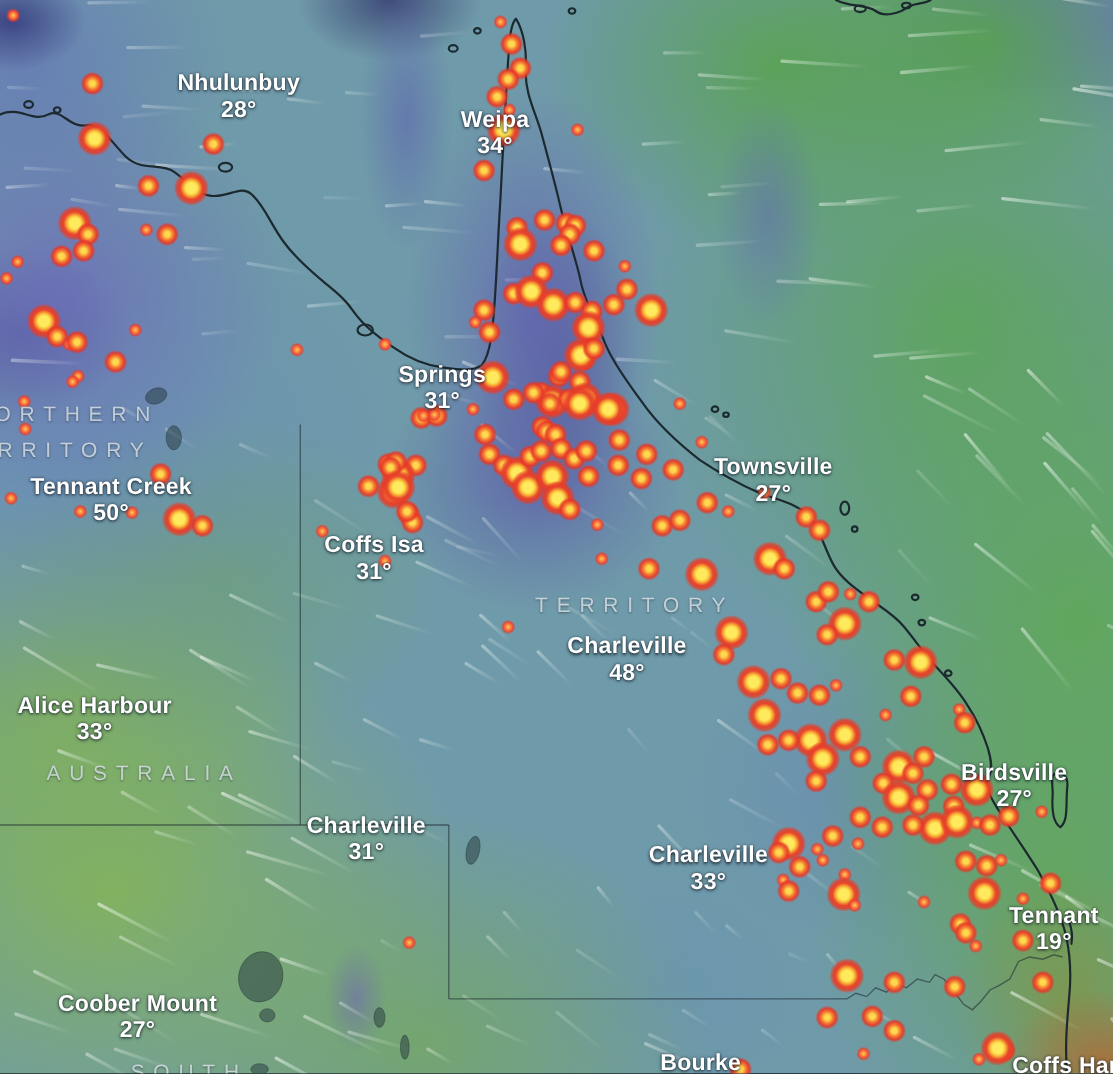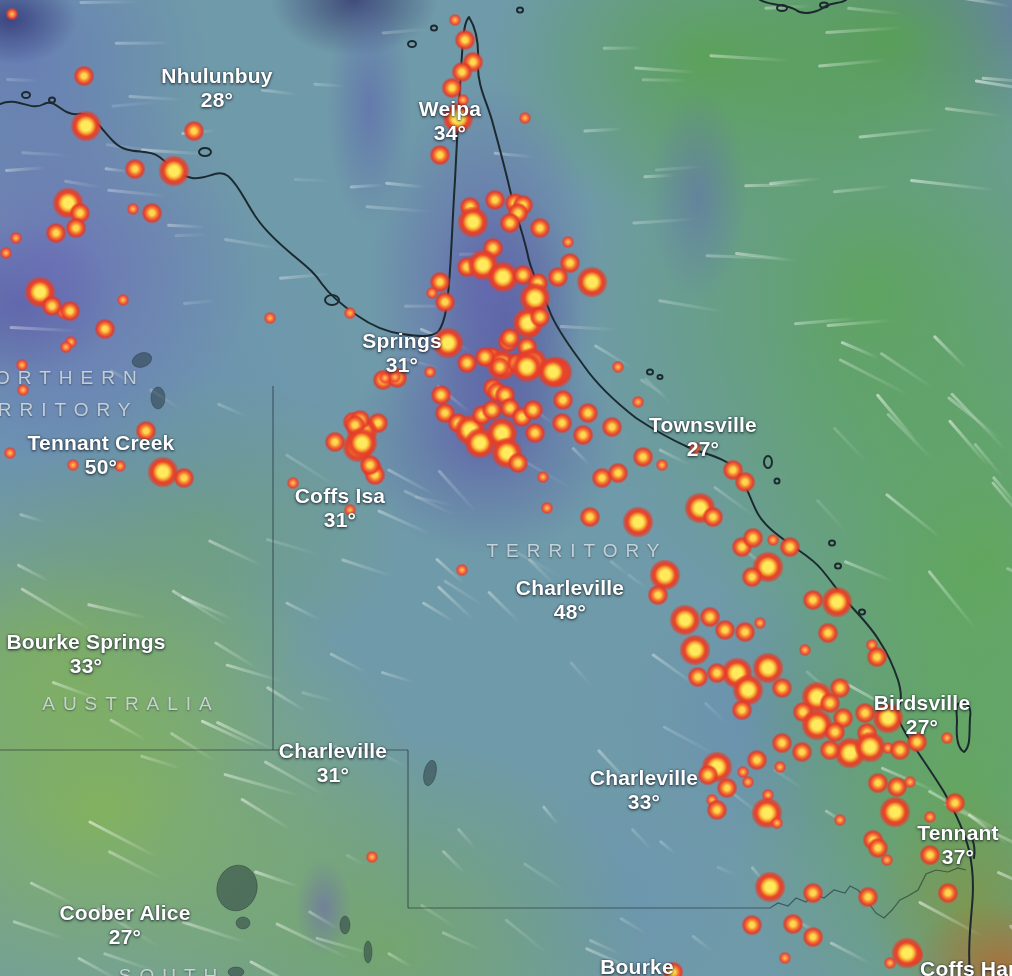--- a/index.html
+++ b/index.html
@@ -546,41 +546,41 @@
       </div>
       <div class="city" style="top: 508px; left: 340px;">
         <div>Coffs Isa</div>
         <div>31°</div>
       </div>
       <div class="city" style="top: 600px; left: 570px;">
         <div>Charleville</div>
         <div>48°</div>
       </div>
       <div class="city" style="top: 654px; left: 86px;">
-        <div>Bourke Springs</div>
+        <div>Alice Harbour</div>
         <div>33°</div>
       </div>
       <div class="city" style="top: 715px; left: 922px;">
         <div>Birdsville</div>
         <div>27°</div>
       </div>
       <div class="city" style="top: 763px; left: 333px;">
         <div>Charleville</div>
         <div>31°</div>
       </div>
       <div class="city" style="top: 790px; left: 644px;">
         <div>Charleville</div>
         <div>33°</div>
       </div>
       <div class="city" style="top: 845px; left: 958px;">
         <div>Tennant</div>
-        <div>37°</div>
+        <div>19°</div>
       </div>
       <div class="city" style="top: 925px; left: 125px;">
-        <div>Coober Alice</div>
+        <div>Coober Mount</div>
         <div>27°</div>
       </div>
       <div class="city" style="top: 967px; left: 637px;">
         <div>Bourke</div>
       </div>
       <div class="city" style="top: 969px; left: 992px;">
         <div>Coffs Harbour</div>
       </div>
     </div>
 </div>

